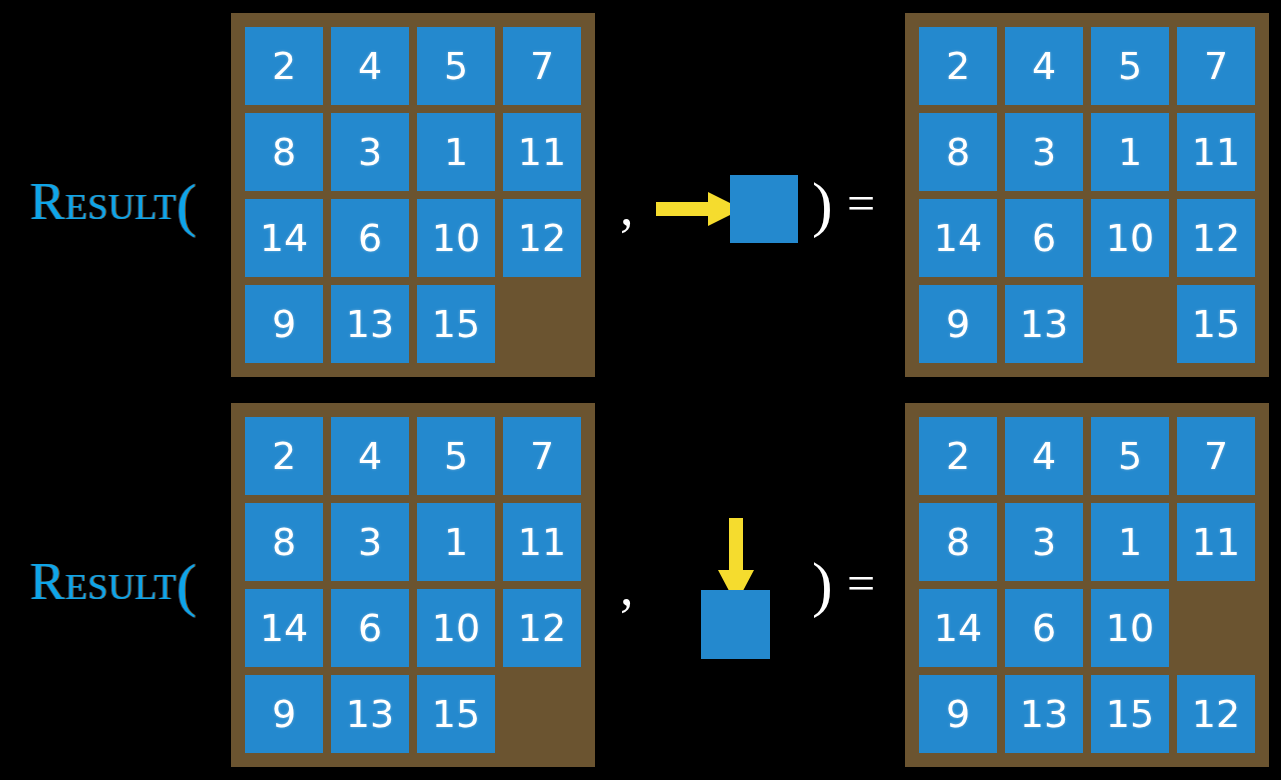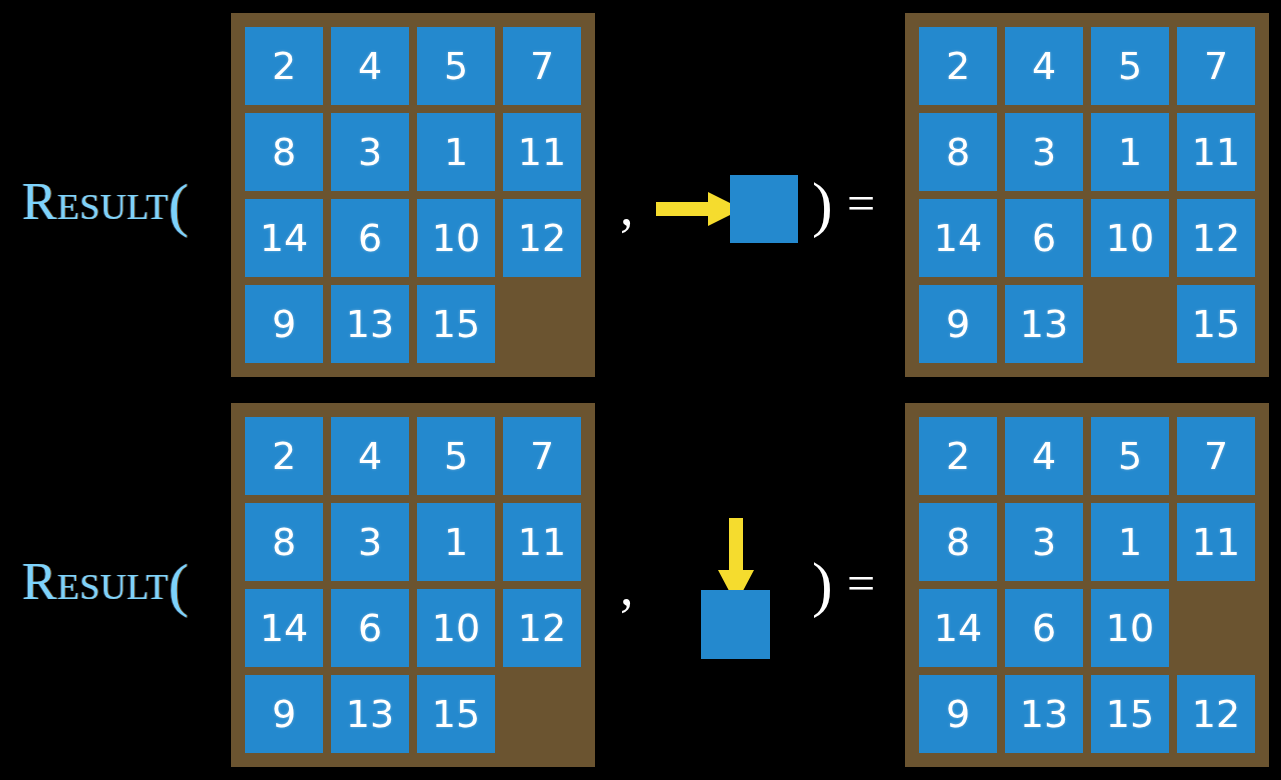--- a/index.html
+++ b/index.html
@@ -28,22 +28,22 @@
     left: 0;
     width: 1281px;
     height: 390px;
   }
   .row-top  { top: 0; }
   .row-bot  { top: 390px; }
 
   
   .result-label {
     position: absolute;
-    left: 22px;
-    color: #7dd3fc;
+    left: 30px;
+    color: #0ea5e9;
     font-family: "Liberation Serif", "DejaVu Serif", serif;
     font-variant: small-caps;
     font-size: 52px;
     line-height: 1;
     letter-spacing: 0.5px;
     white-space: nowrap;
     text-shadow: 1px 0 0 rgba(190,140,60,.55), -1px 0 0 rgba(70,120,190,.55);
   }
   .result-label .paren {
     font-variant: normal;

